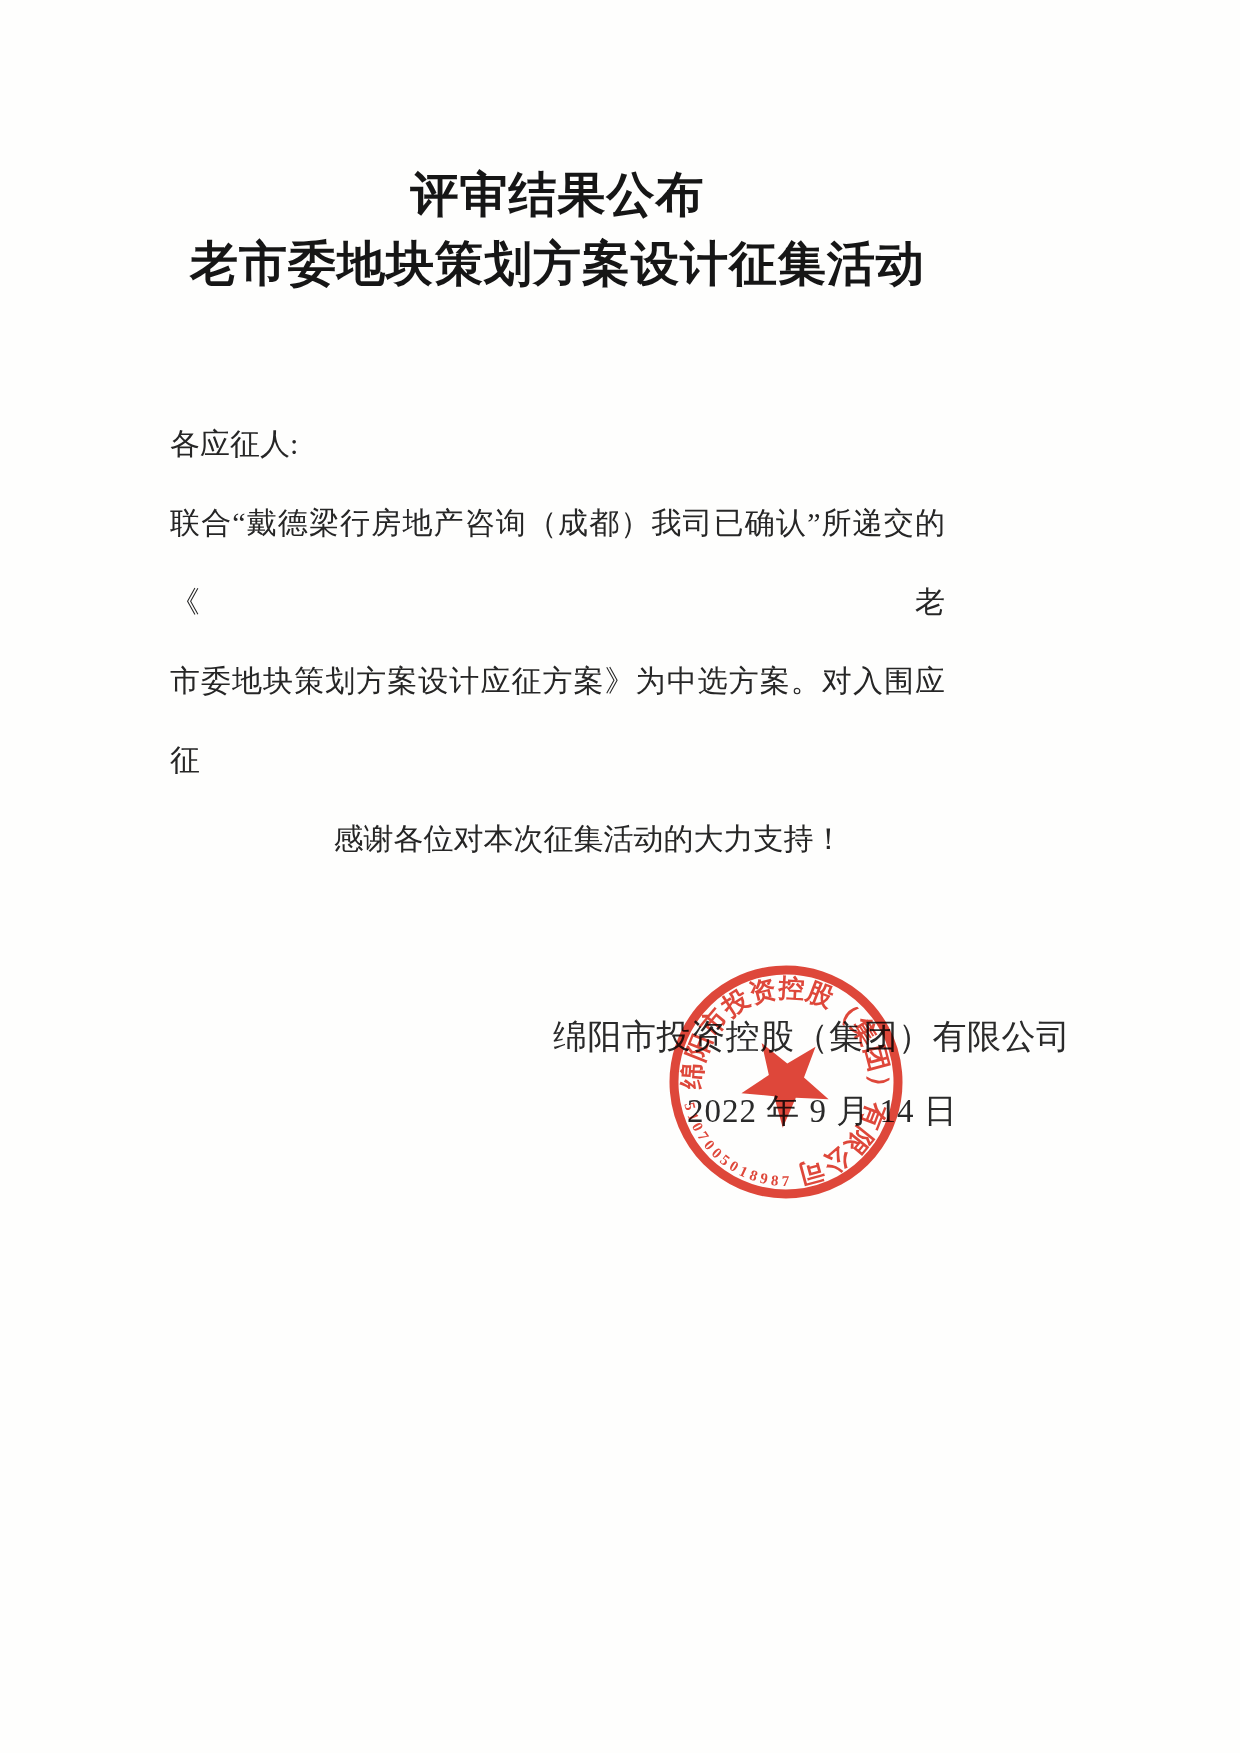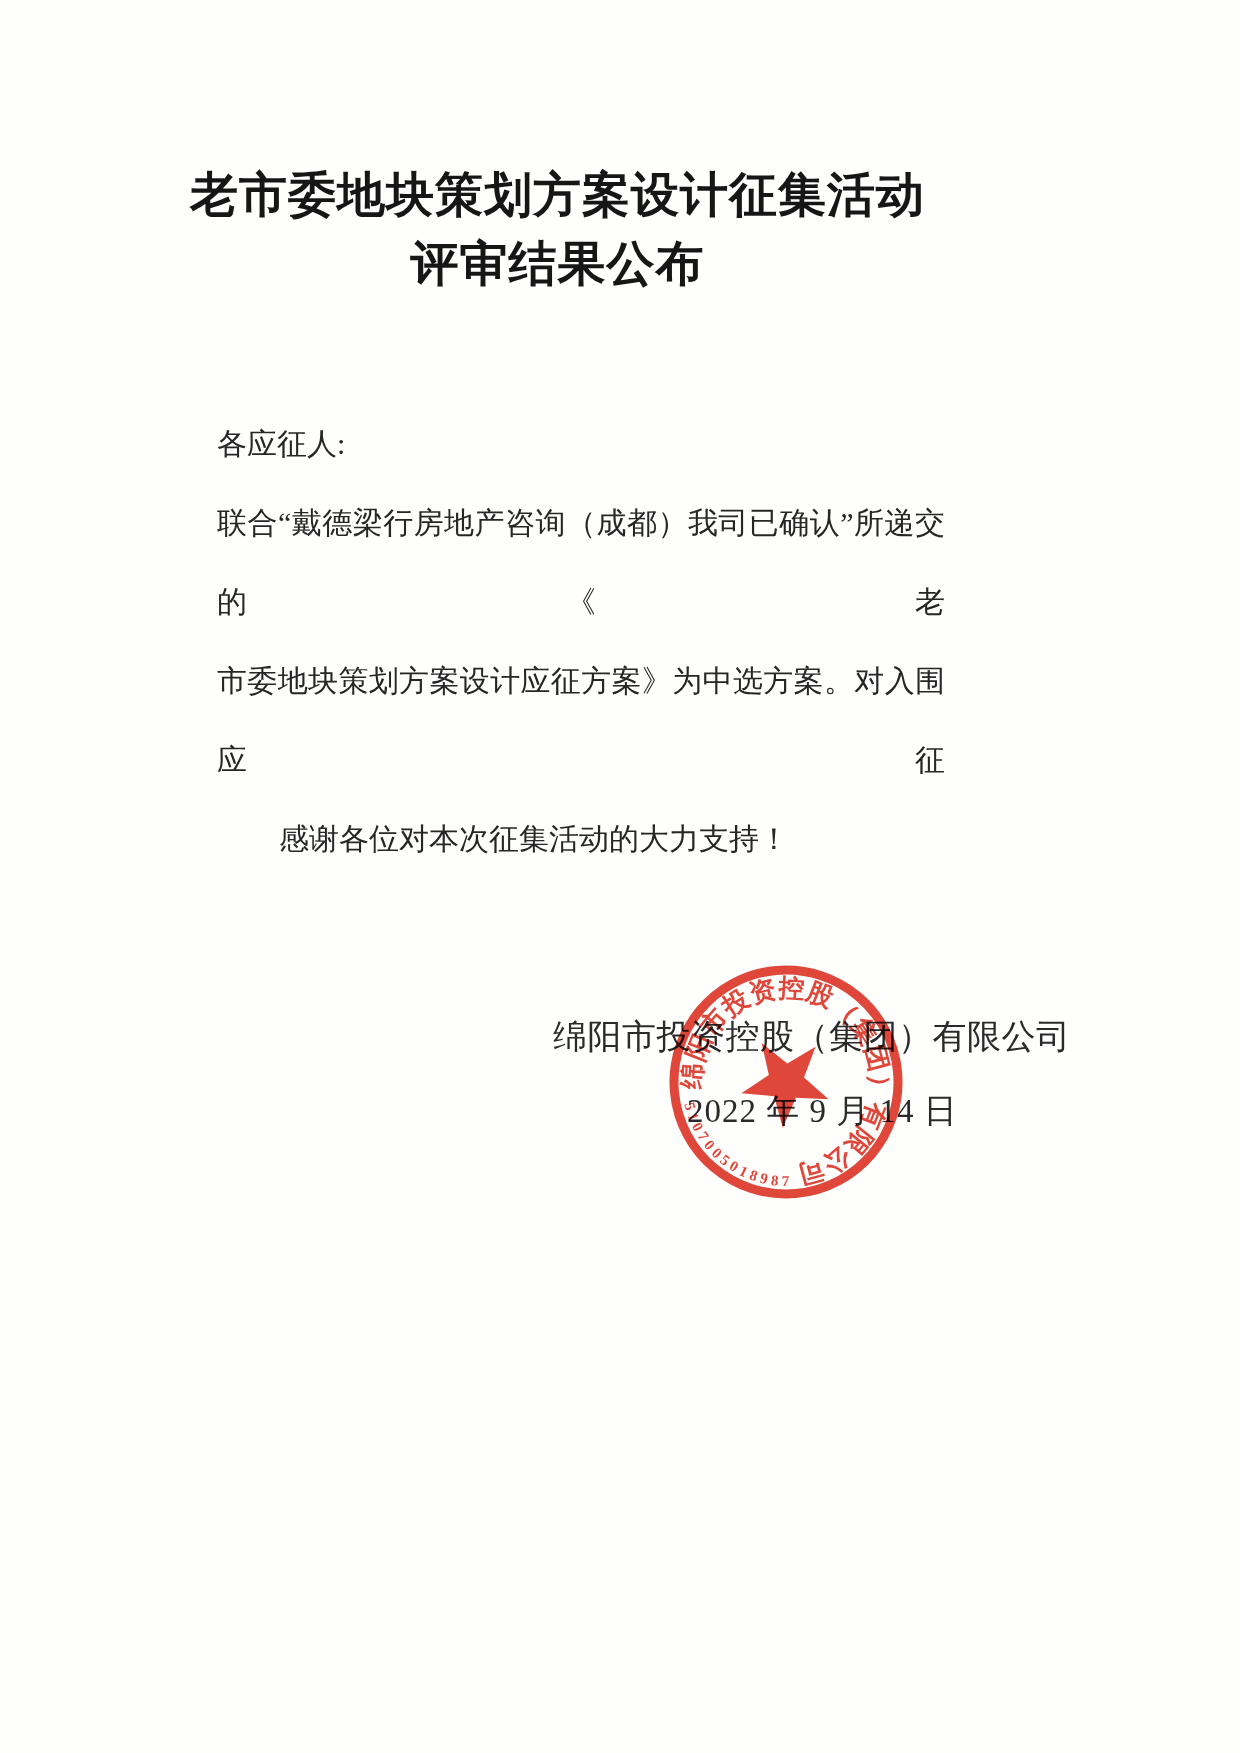--- a/index.html
+++ b/index.html
@@ -19,28 +19,28 @@
   .title-line{
     font-size:48px;line-height:69px;font-weight:700;
     letter-spacing:1px;color:#161616;
     font-family:"Liberation Serif","DejaVu Serif",serif;
   }
   .body-block{
     position:absolute;left:170px;top:404px;width:775px;
     font-size:30px;line-height:79px;
     color:#262626;
   }
-  .body-line{white-space:nowrap;margin-left:47px;}
+  .body-line{white-space:nowrap;}
   .jl{ 
     white-space:normal;
     text-align:justify;
     text-align-last:justify;
     text-justify:inter-character;
   }
-  .indent{text-indent:62px;}
+  .indent{text-indent:62px;text-align:center;}
   .signature{
     position:absolute;left:553px;top:1014px;
     font-size:34px;letter-spacing:0.5px;color:#2a2a2a;
     white-space:nowrap;
   }
   .date{
     position:absolute;left:687px;top:1089px;
     font-size:33px;letter-spacing:1px;color:#2a2a2a;
     white-space:nowrap;
   }
@@ -54,22 +54,22 @@
     font-family:"Liberation Serif","DejaVu Serif",serif;
     font-weight:700;
   }
 </style>
 </head>
 <body>
 
 <div class="page">
 
   <div class="title-block">
+    <div class="title-line">评审结果公布</div>
     <div class="title-line">老市委地块策划方案设计征集活动</div>
-    <div class="title-line">评审结果公布</div>
   </div>
 
   <div class="body-block">
     <div class="body-line">各应征人:</div>
     <div class="body-line jl">联合“戴德梁行房地产咨询（成都）我司已确认”所递交的《老</div>
     <div class="body-line jl">市委地块策划方案设计应征方案》为中选方案。对入围应征</div>
     <div class="body-line indent">感谢各位对本次征集活动的大力支持！</div>
   </div>
 
   <div class="signature">绵阳市投资控股（集团）有限公司</div>

